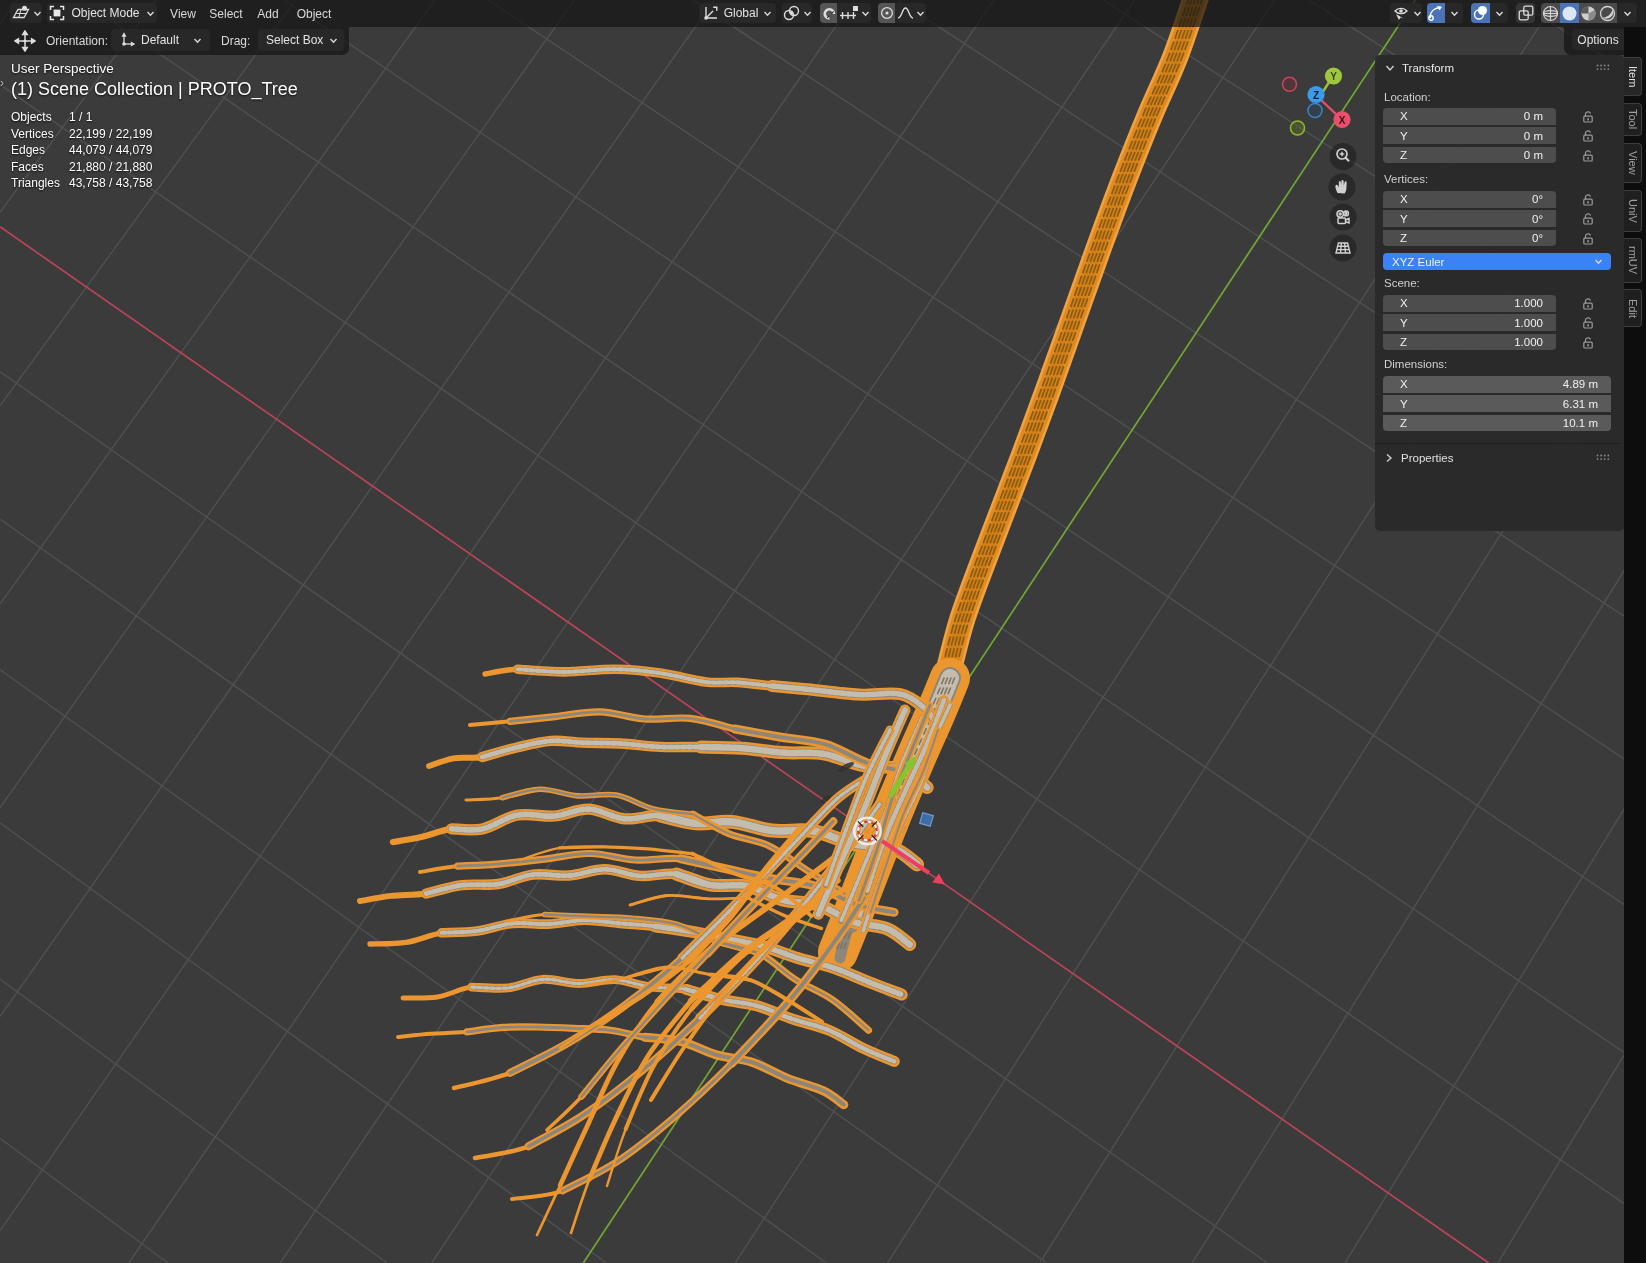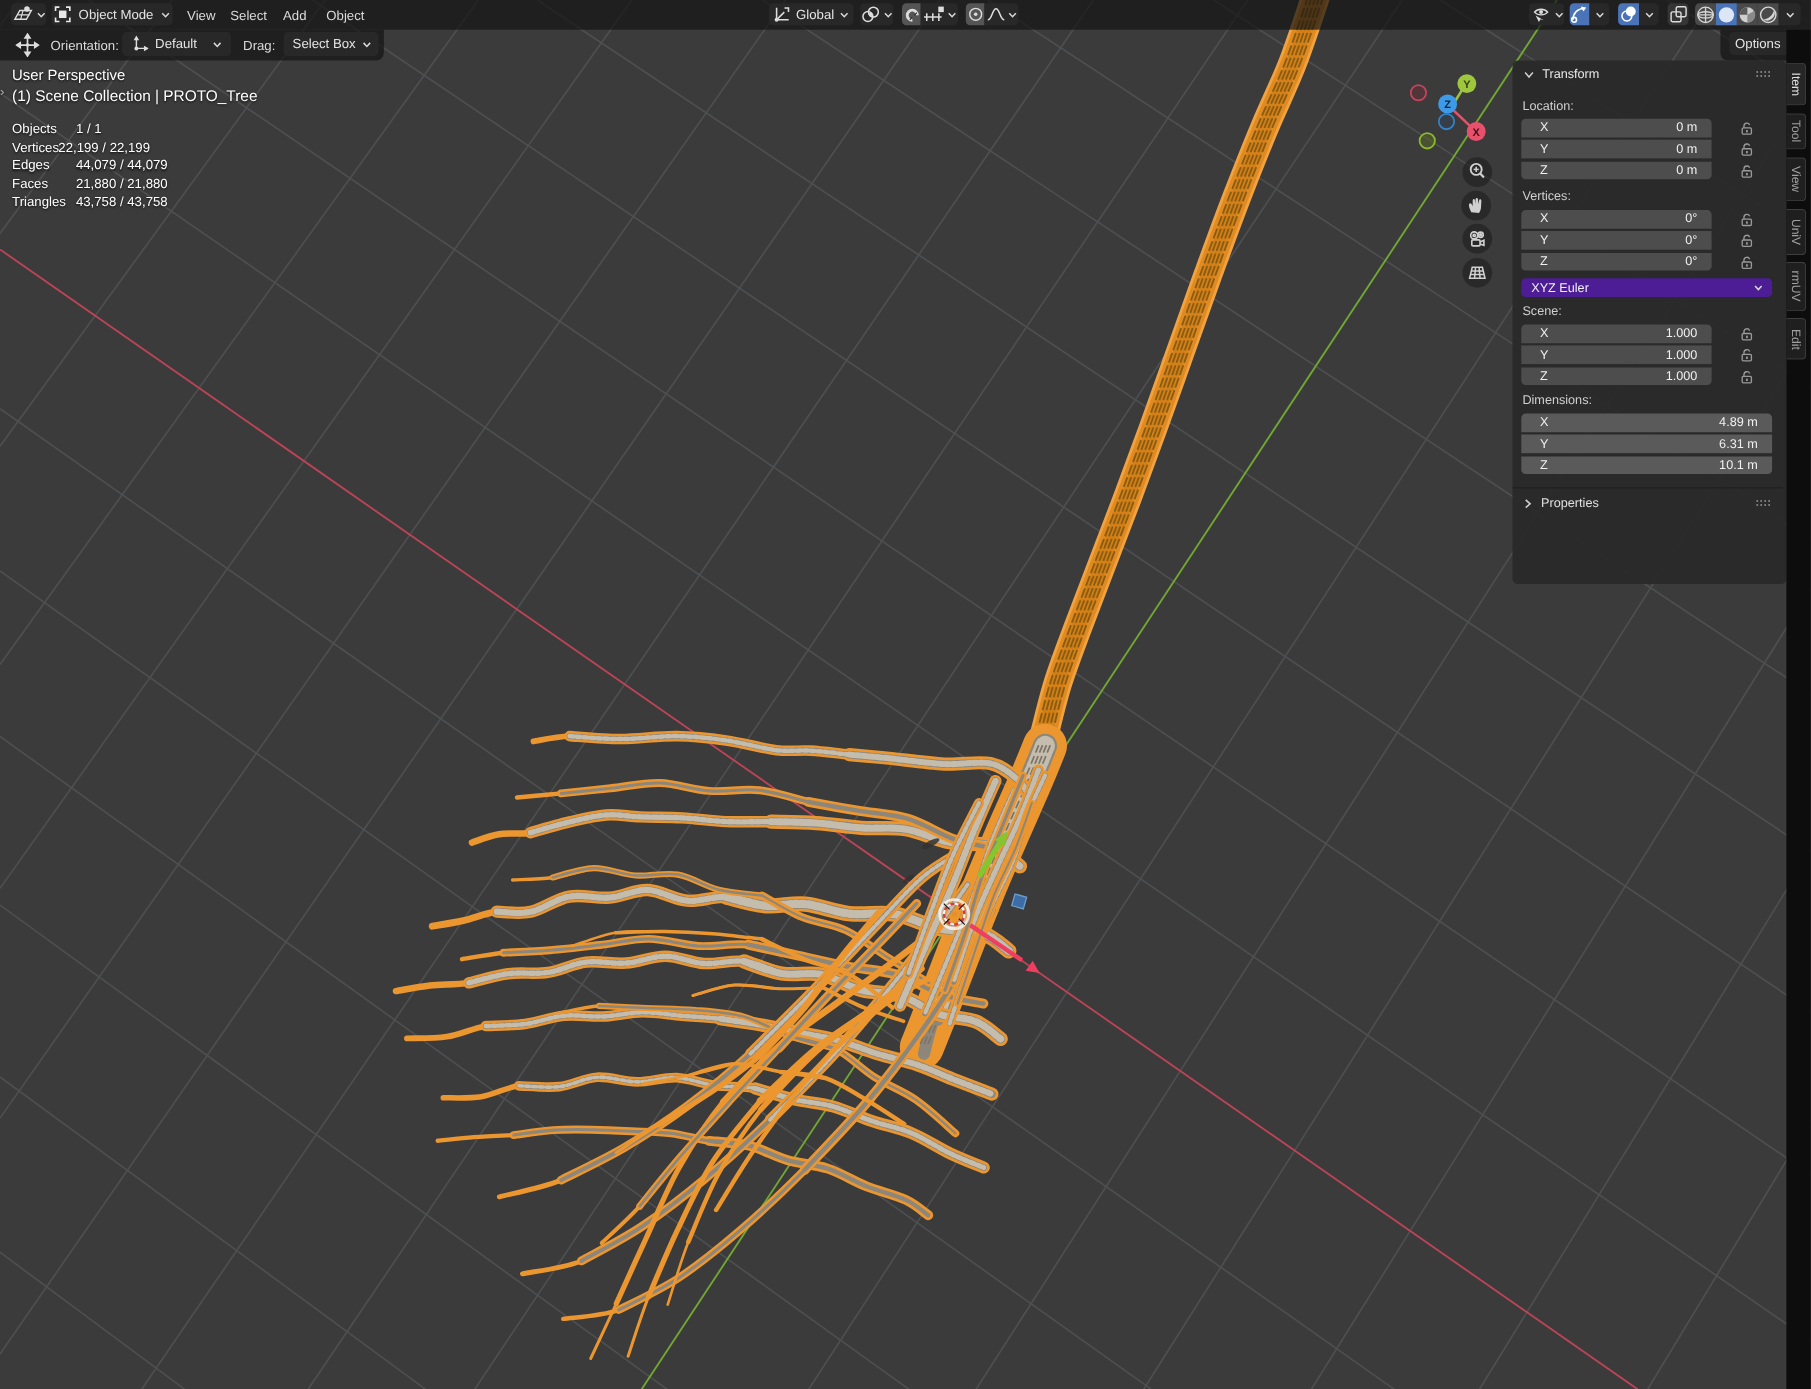--- a/index.html
+++ b/index.html
@@ -487,26 +487,26 @@
       </svg>
     </span>
   </div>
 <div class="btn" style="left:1572px;top:29px;width:66px;height:21px;gap:5px">
     <span>Options</span>
     <svg width="9" height="7" viewBox="0 0 9 7" style="display:block">
       <path d="M1.5,2 L4.5,5.2 L7.5,2" fill="none" stroke="#d8d8d8" stroke-width="1.4"></path>
     </svg>
   </div>
 <div class="ovl" style="left:11px;top:61px;font-size:13.5px">User Perspective</div>
-<div class="ovl" style="left:11px;top:78.5px;font-size:14px">(1) Scene Collection | PROTO_Tree</div>
+<div class="ovl" style="left:11px;top:78.5px;font-size:18px">(1) Scene Collection | PROTO_Tree</div>
 <div class="ovl" style="left:0px;top:76px;color:#b9b9b9;font-size:12px">›</div>
 <div class="ovl" style="left:11px;top:110px">Objects</div>
 <div class="ovl" style="left:69px;top:110px">1 / 1</div>
 <div class="ovl" style="left:11px;top:126.5px">Vertices</div>
-<div class="ovl" style="left:53px;top:126.5px">22,199 / 22,199</div>
+<div class="ovl" style="left:69px;top:126.5px">22,199 / 22,199</div>
 <div class="ovl" style="left:11px;top:143px">Edges</div>
 <div class="ovl" style="left:69px;top:143px">44,079 / 44,079</div>
 <div class="ovl" style="left:11px;top:159.5px">Faces</div>
 <div class="ovl" style="left:69px;top:159.5px">21,880 / 21,880</div>
 <div class="ovl" style="left:11px;top:176px">Triangles</div>
 <div class="ovl" style="left:69px;top:176px">43,758 / 43,758</div>
 <div class="pnl">
     <div style="position:absolute;left:10px;top:7px;color:#e8e8e8;display:flex;align-items:center;gap:7px">
       <svg width="10" height="8" viewBox="0 0 10 8" style="display:block">
         <path d="M1.5,2 L5,6 L8.5,2" fill="none" stroke="#d0d0d0" stroke-width="1.4"></path>
@@ -599,21 +599,21 @@
     </div>
     <div style="position:absolute;left:205px;top:175.6px">
       <svg width="15" height="15" viewBox="0 0 15 15" style="display:block">
         <g fill="none" stroke="#9a9a9a" stroke-width="1.2">
           <rect x="3.8" y="7.2" width="8.4" height="5.8" rx="1"></rect>
           <path d="M5.4,7.2 L5.4,5.4 A2.7,2.7 0 0 1 10.6,4.6"></path>
         </g>
         <rect x="7.3" y="9.2" width="1.6" height="2.2" fill="#9a9a9a"></rect>
       </svg>
     </div>
-    <div class="fld" style="left:8px;top:198px;width:228px;height:17px;border-radius:4px;background:#4c1d95">
+    <div class="fld" style="left:8px;top:198px;width:228px;height:17px;border-radius:4px;background:#3b82f6">
       <span style="margin-left:9px">XYZ Euler</span>
       <span style="margin-left:auto;margin-right:8px">
         <svg width="9" height="7" viewBox="0 0 9 7" style="display:block">
           <path d="M1.5,2 L4.5,5.2 L7.5,2" fill="none" stroke="#d8d8d8" stroke-width="1.4"></path>
         </svg>
       </span>
     </div>
     <div style="position:absolute;left:9px;top:222px;color:#cfcfcf">Scene:</div>
     <div class="fld" style="left:8px;top:240.0px;width:173px;height:16.5px;border-radius:4px 4px 0px 0px">
       <span style="margin-left:17px">X</span>

